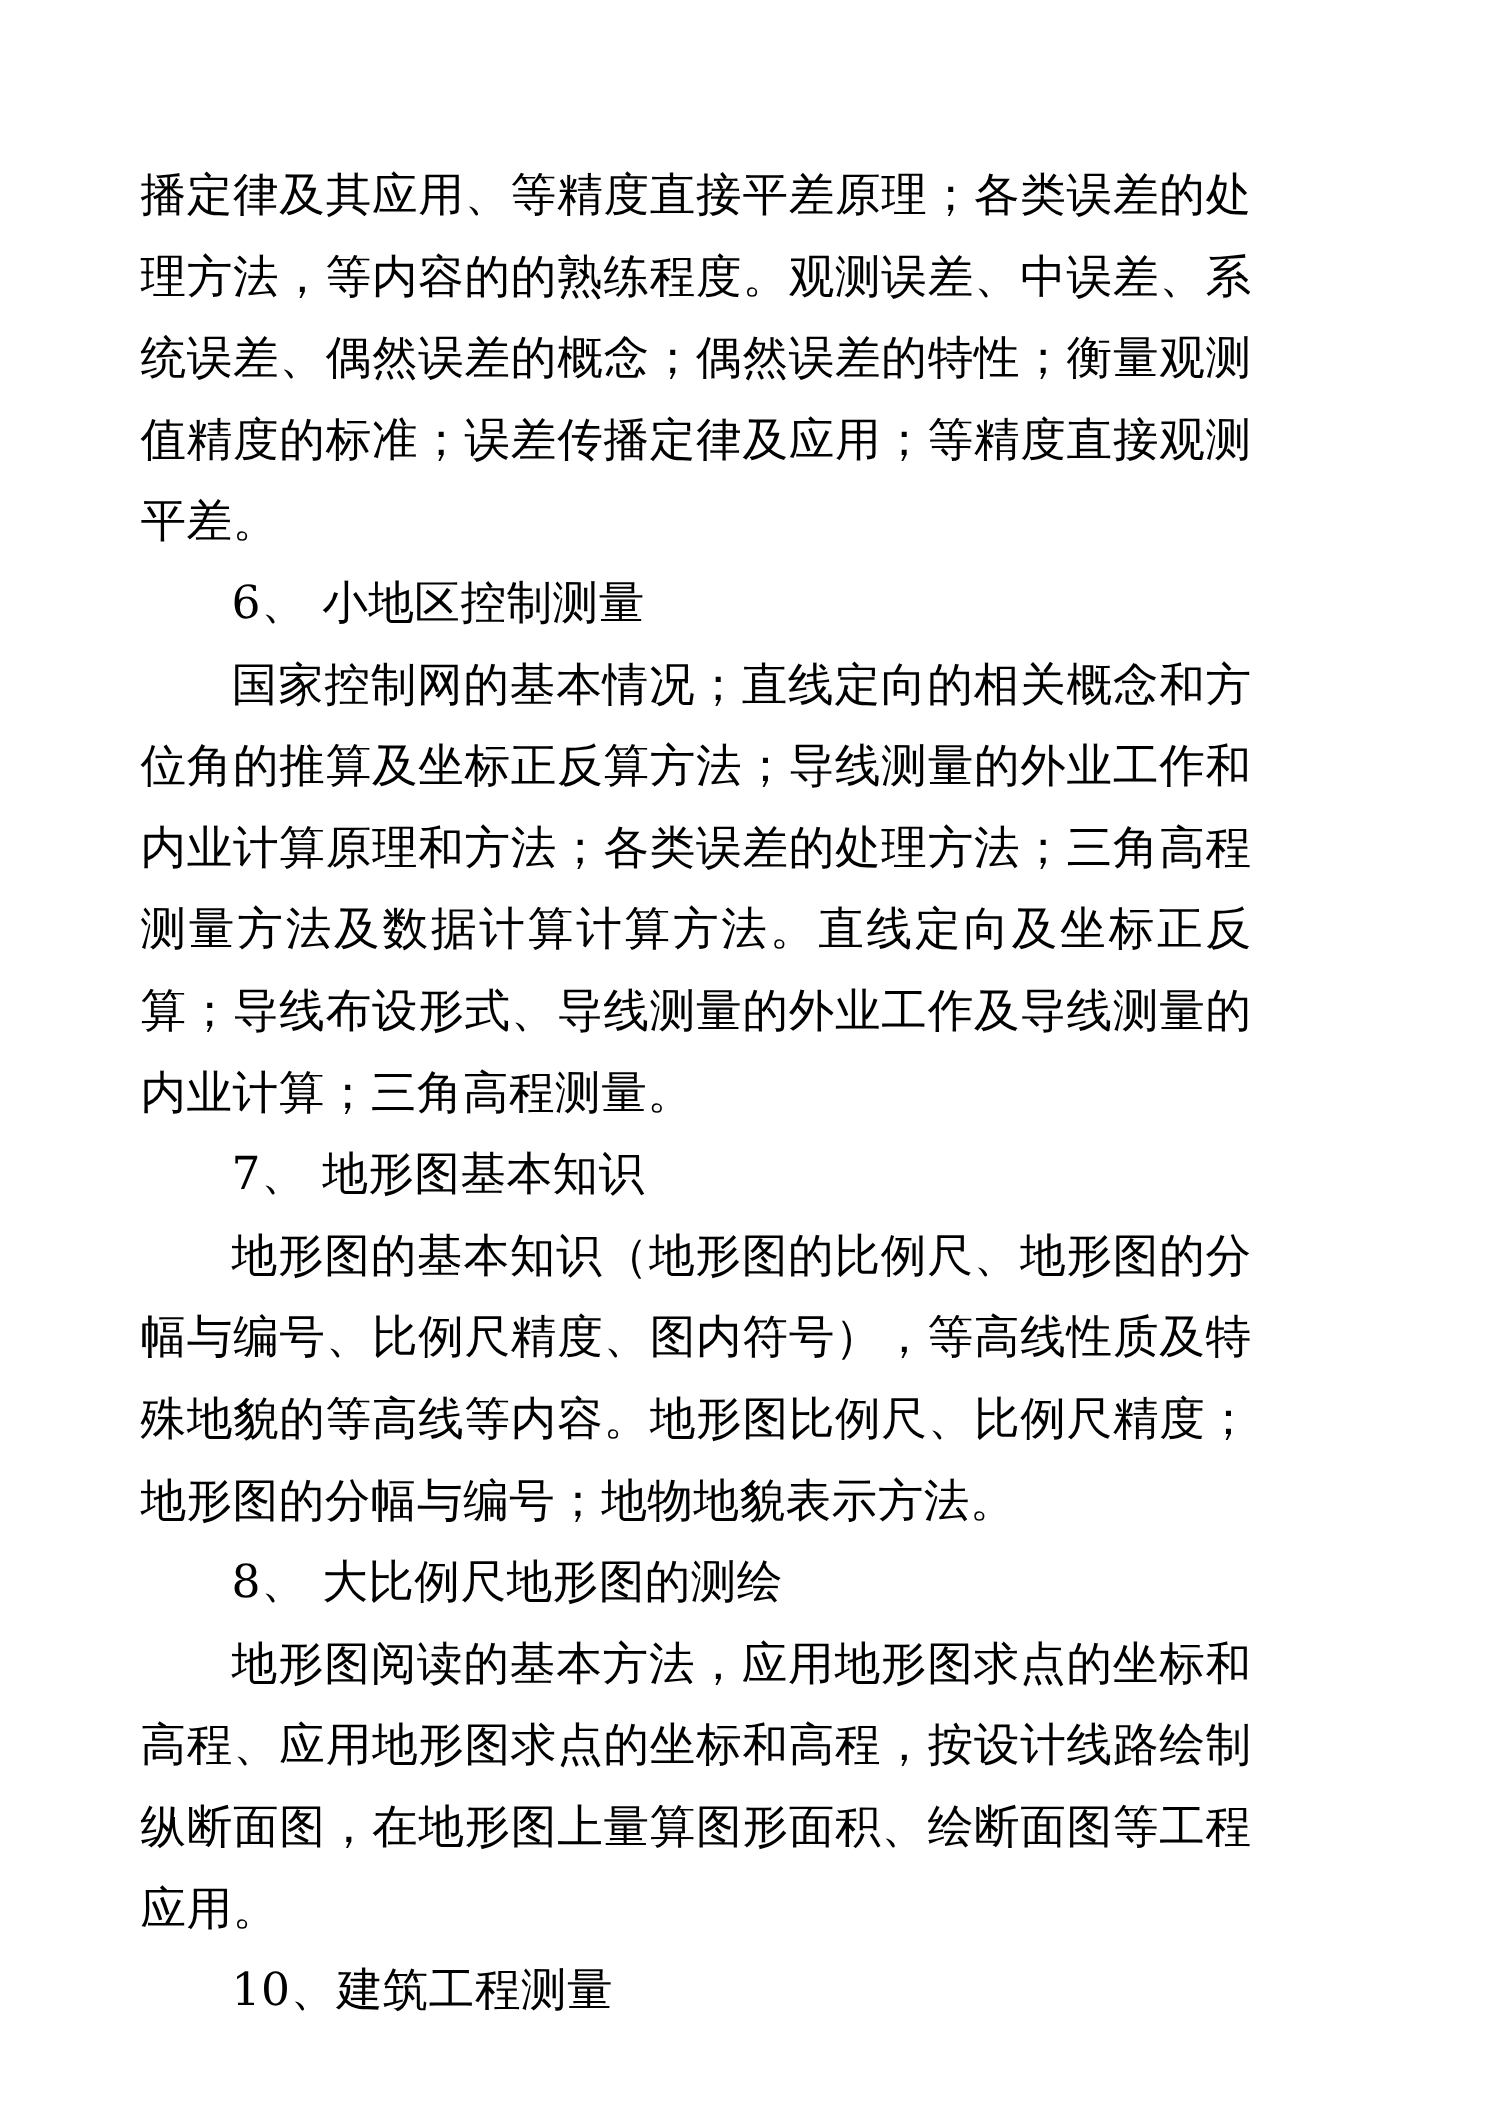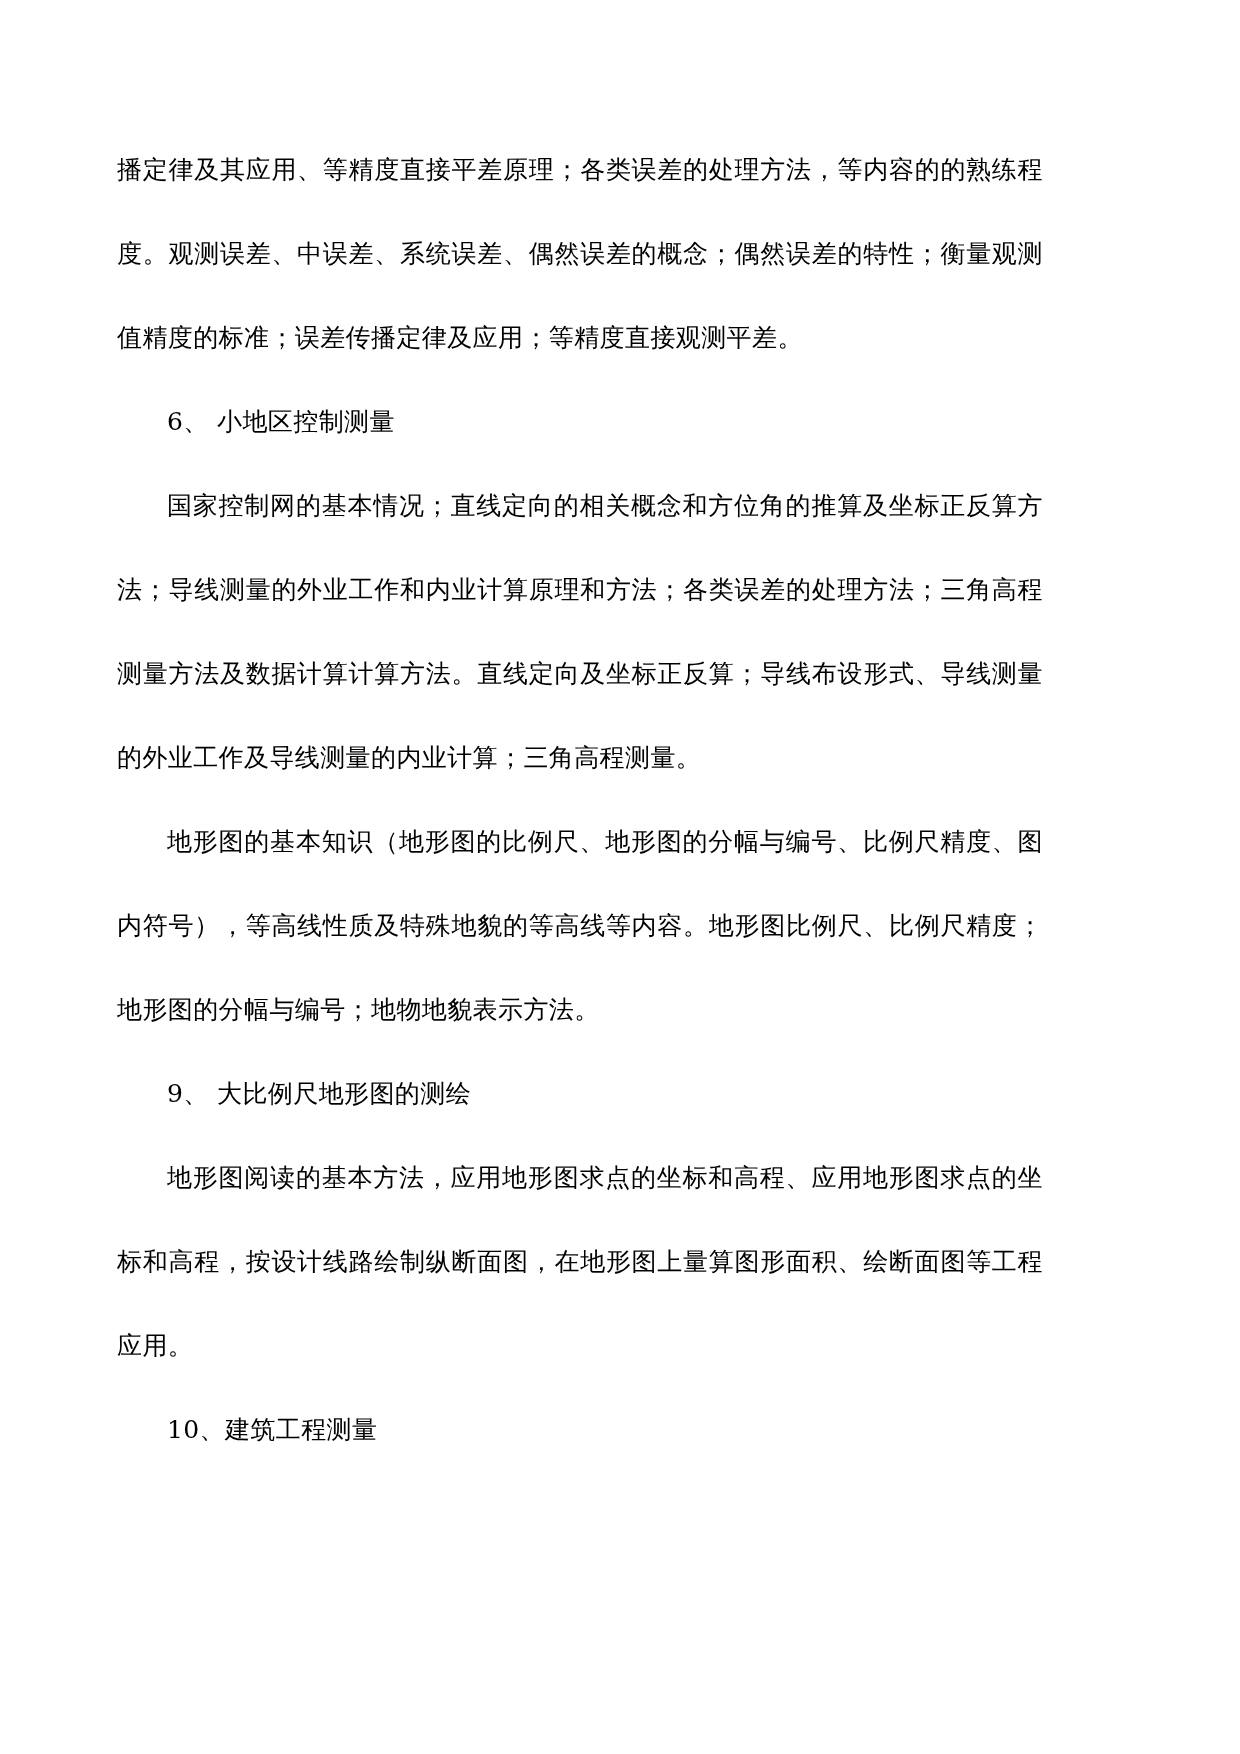--- a/index.html
+++ b/index.html
@@ -19,22 +19,22 @@
     overflow: hidden;
     box-sizing: border-box;
   }
   .content {
     position: absolute;
     left: 117px;
     top: 128px;
     width: 926px;
   }
   .para {
-    font-size: 25px;
-    line-height: 84px;
+    font-size: 38px;
+    line-height: 68px;
     letter-spacing: 0.4px;
     text-align: justify;
     text-justify: inter-character;
     text-align-last: left;
     margin: 0;
     word-break: break-all;
     font-weight: 500;
     font-family: "DejaVu Serif", "Liberation Serif", serif;
     -webkit-font-smoothing: none;
   }
@@ -51,24 +51,25 @@
 
 <div class="page">
   <div class="content">
 
     <p class="para">播定律及其应用、等精度直接平差原理；各类误差的处理方法，等内容的的熟练程度。观测误差、中误差、系统误差、偶然误差的概念；偶然误差的特性；衡量观测值精度的标准；误差传播定律及应用；等精度直接观测平差。</p>
 
     <p class="para heading">6、 小地区控制测量</p>
 
     <p class="para indent">国家控制网的基本情况；直线定向的相关概念和方位角的推算及坐标正反算方法；导线测量的外业工作和内业计算原理和方法；各类误差的处理方法；三角高程测量方法及数据计算计算方法。直线定向及坐标正反算；导线布设形式、导线测量的外业工作及导线测量的内业计算；三角高程测量。</p>
 
+    <p class="para heading">7、 地形图基本知识</p>
 
     <p class="para indent">地形图的基本知识（地形图的比例尺、地形图的分幅与编号、比例尺精度、图内符号），等高线性质及特殊地貌的等高线等内容。地形图比例尺、比例尺精度；地形图的分幅与编号；地物地貌表示方法。</p>
 
-    <p class="para heading">9、 大比例尺地形图的测绘</p>
+    <p class="para heading">8、 大比例尺地形图的测绘</p>
 
 
 
     <p class="para indent">地形图阅读的基本方法，应用地形图求点的坐标和高程、应用地形图求点的坐标和高程，按设计线路绘制纵断面图，在地形图上量算图形面积、绘断面图等工程应用。</p>
 
     <p class="para heading">10、建筑工程测量</p>
 
   </div>
 </div>
 

